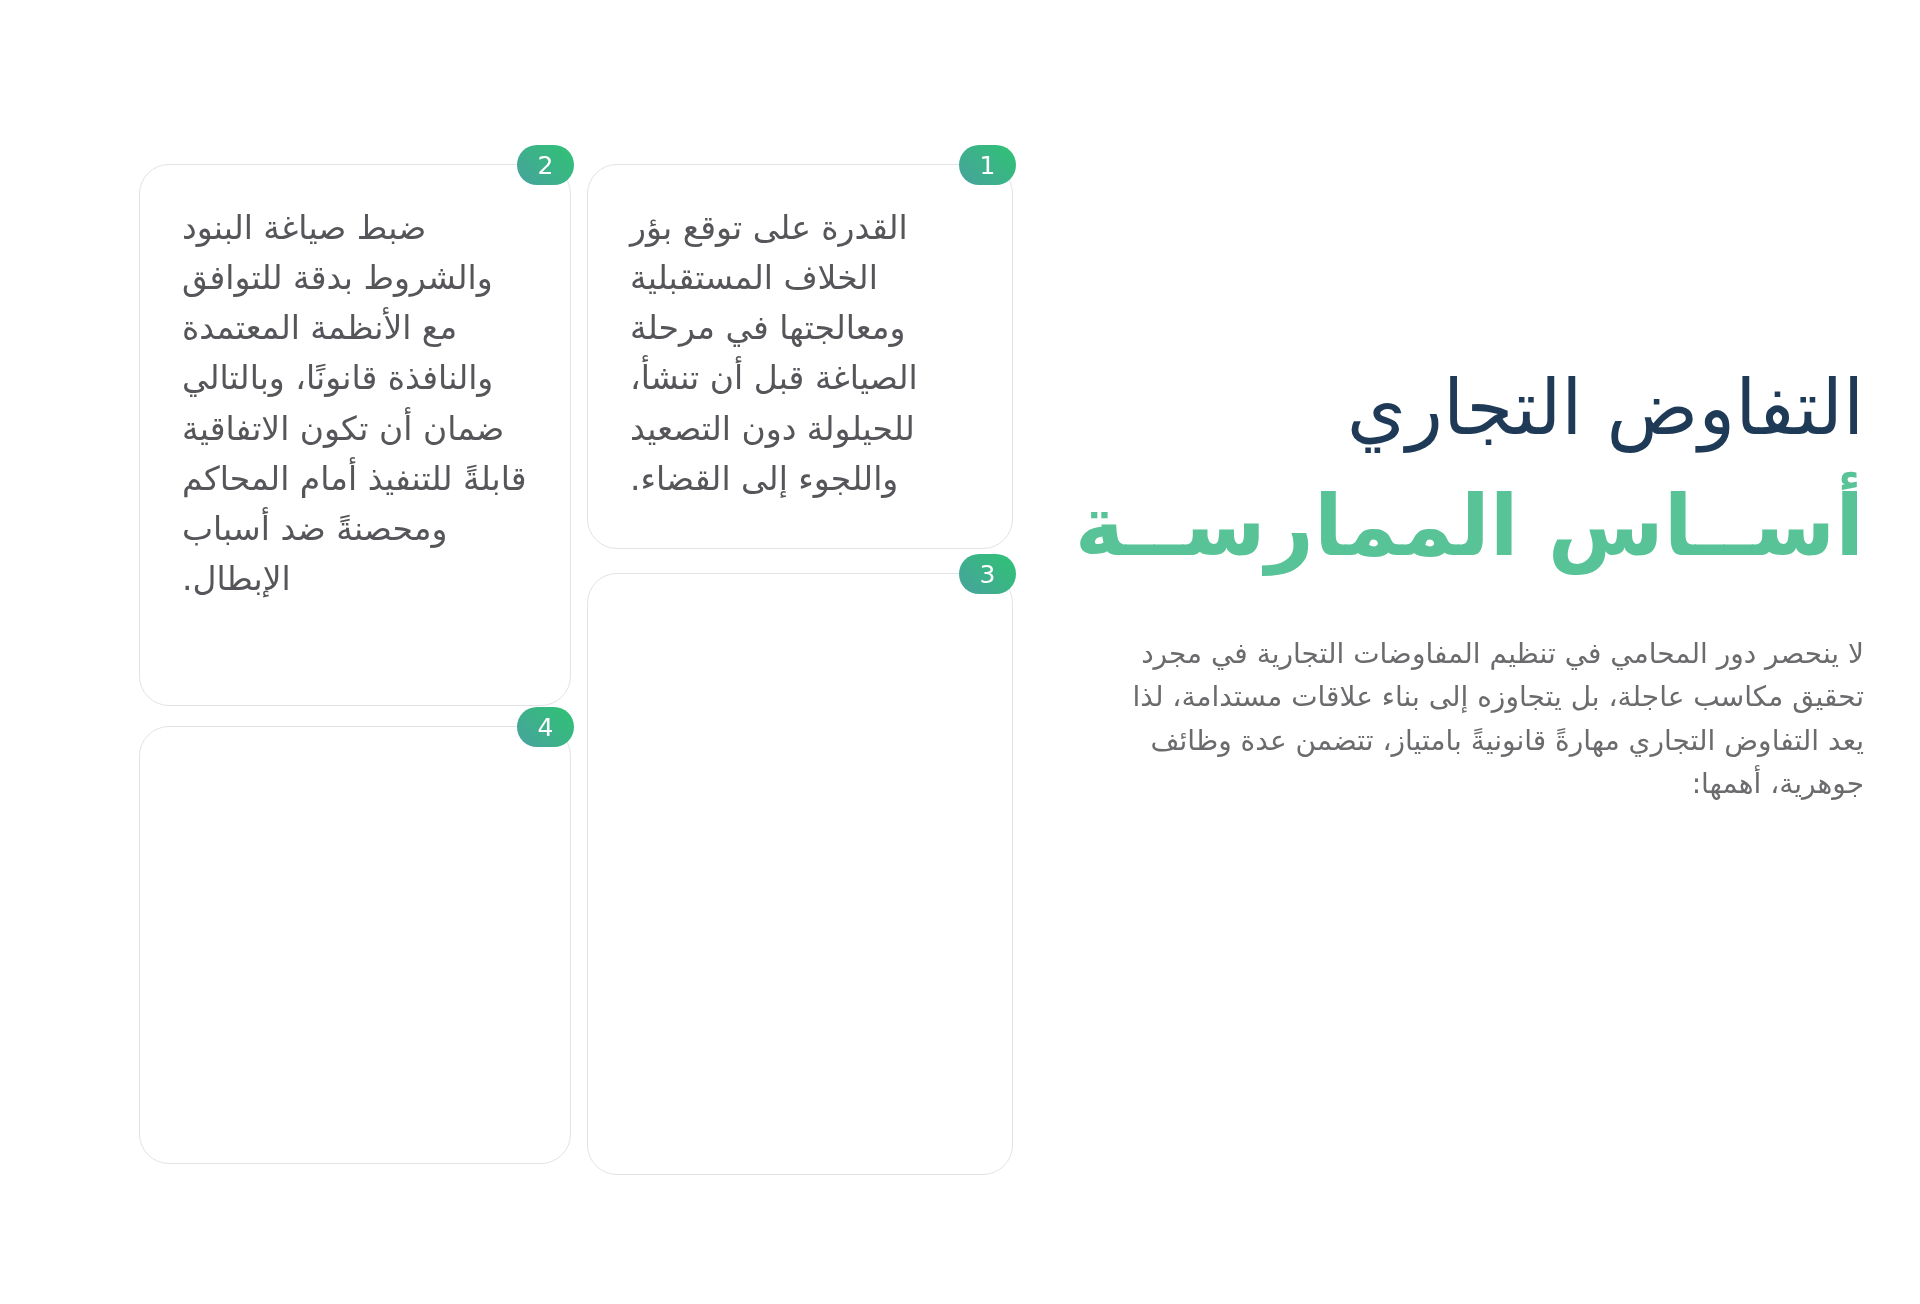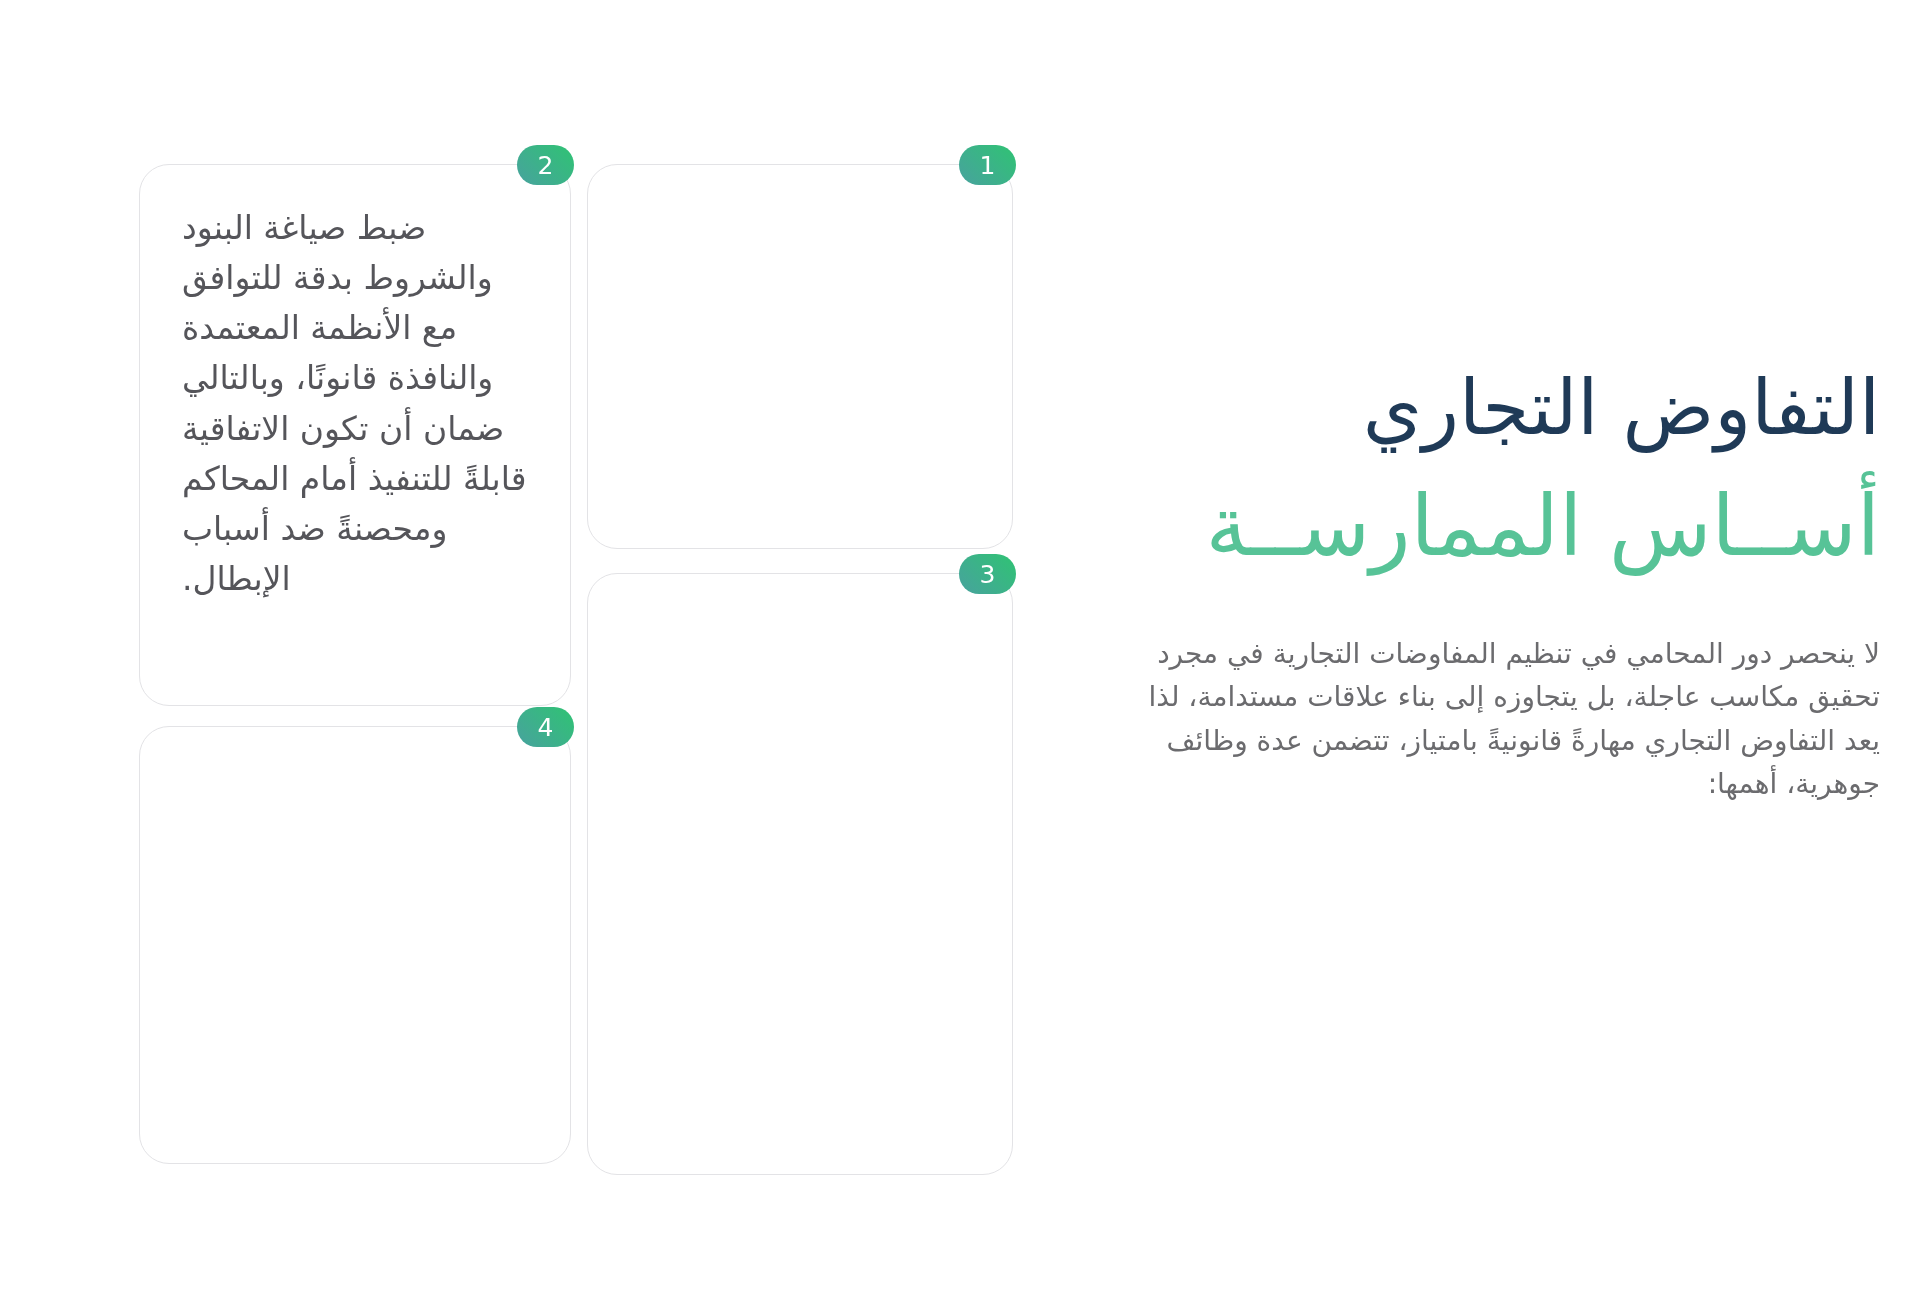--- a/index.html
+++ b/index.html
@@ -9,35 +9,35 @@
     font-family: "DejaVu Sans", sans-serif;
     overflow: hidden;
     position: relative;
   }
   .page { position: absolute; inset: 0; }
 
   
   .intro {
     position: absolute;
     top: 352px;
-    right: 40px;
+    right: 56px;
     width: 790px;
     text-align: right;
   }
   .title { margin: 0; }
   .title-line { display: block; }
   .t-navy {
     font-size: 76px;
     font-weight: 400;
     color: #1f3a57;
     line-height: 112px;
   }
   .t-green {
     font-size: 84px;
-    font-weight: 400;
+    font-weight: 700;
     color: #57c397;
     line-height: 124px;
   }
   .intro-text {
     margin: 44px 0 0 0;
     width: 775px;
     font-size: 28px;
     line-height: 1.55;
     color: #6b6b6e;
   }
@@ -89,20 +89,21 @@
       <span class="title-line t-navy">التفاوض التجاري</span>
       <span class="title-line t-green">أســاس الممارســة</span>
     </h1>
     <p class="intro-text">لا ينحصر دور المحامي في تنظيم المفاوضات التجارية في مجرد تحقيق مكاسب عاجلة، بل يتجاوزه إلى بناء علاقات مستدامة، لذا يعد التفاوض التجاري مهارةً قانونيةً بامتياز، تتضمن عدة وظائف جوهرية، أهمها:</p>
   </section>
 
   <section>
 
     <article class="card c1">
       <div class="badge">1</div>
+      <p class="card-text">القدرة على توقع بؤر الخلاف المستقبلية ومعالجتها في مرحلة الصياغة قبل أن تنشأ، للحيلولة دون التصعيد واللجوء إلى القضاء.</p>
     </article>
 
     <article class="card c2">
       <div class="badge">2</div>
       <p class="card-text">ضبط صياغة البنود والشروط بدقة للتوافق مع الأنظمة المعتمدة والنافذة قانونًا، وبالتالي ضمان أن تكون الاتفاقية قابلةً للتنفيذ أمام المحاكم ومحصنةً ضد أسباب الإبطال.</p>
     </article>
 
     <article class="card c3">
       <div class="badge">3</div>
     </article>

